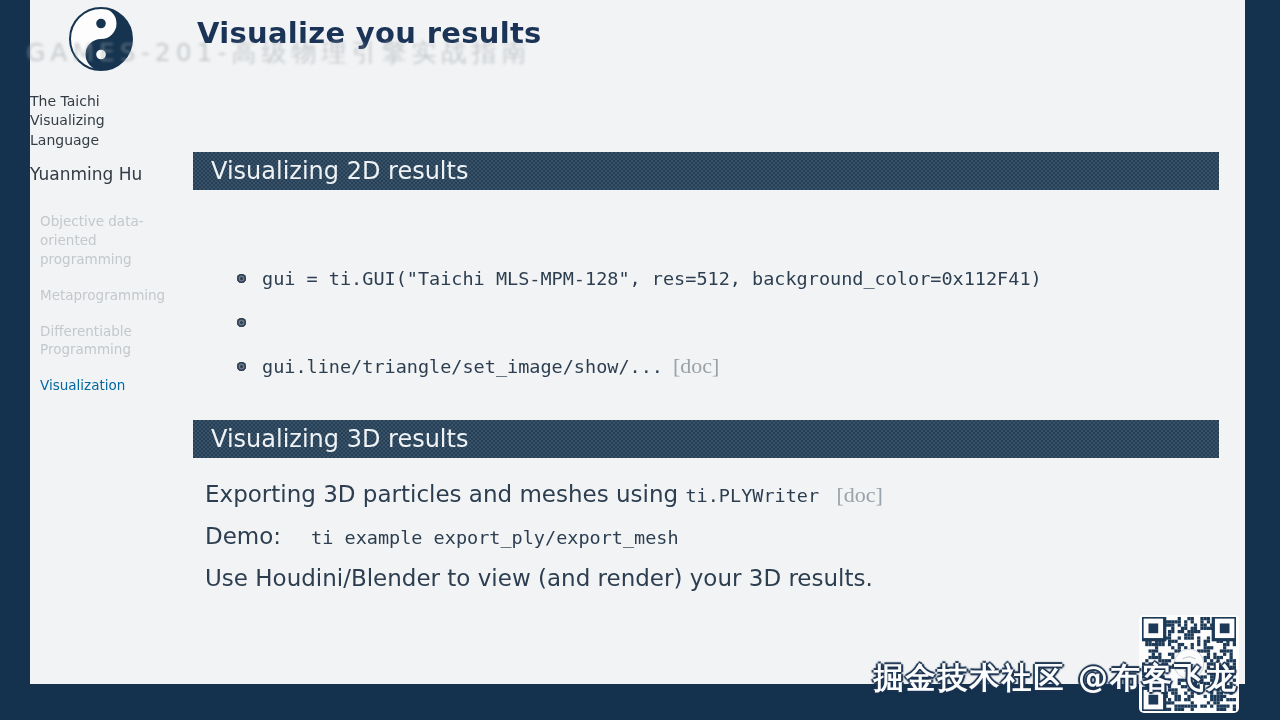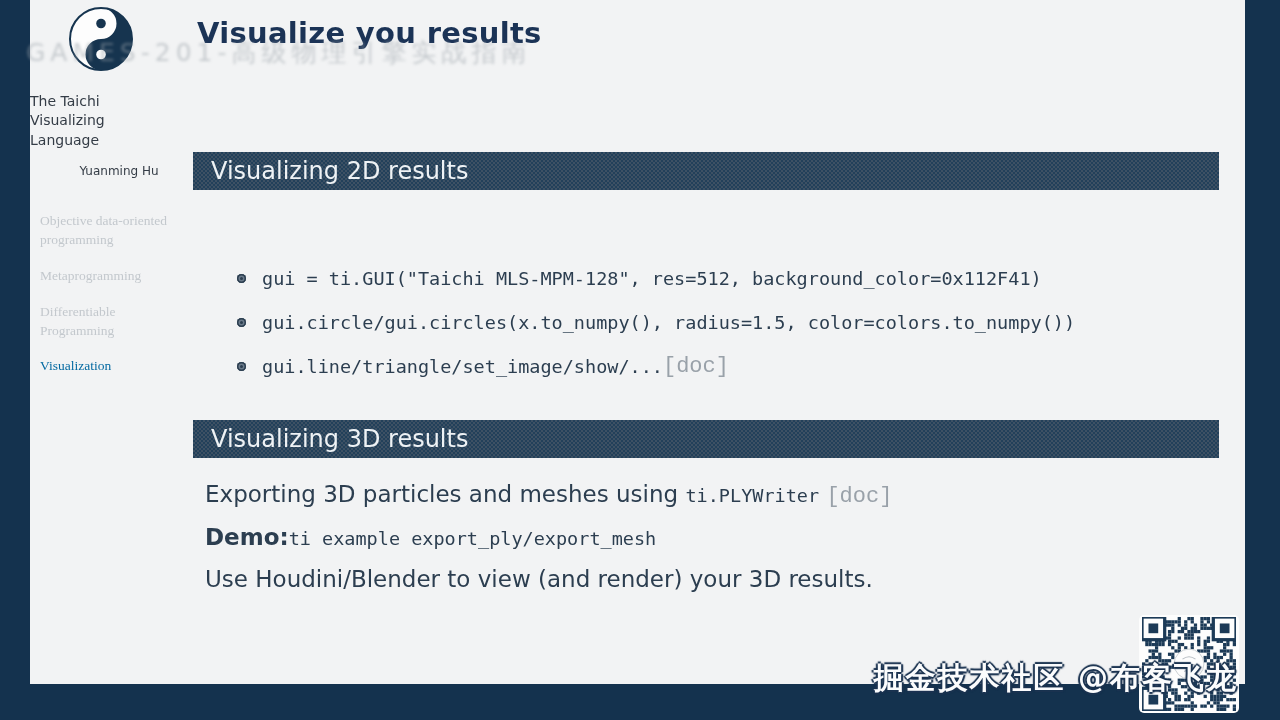--- a/index.html
+++ b/index.html
@@ -12,48 +12,48 @@
   .frame{position:absolute;background:#14324e;z-index:3;}
   .frame-left{left:0;top:0;width:30px;height:720px;}
   .frame-right{right:0;top:0;width:35px;height:720px;}
   .frame-bottom{left:0;top:684px;width:1280px;height:36px;}
 
   
   .sidebar{position:absolute;left:30px;top:0;width:163px;height:684px;z-index:2;}
   .logo-wrap{position:absolute;left:38px;top:6px;width:66px;height:66px;}
   .sidebar-title{position:absolute;top:92px;left:0;width:163px;text-align:left;
     font-size:14px;line-height:1.38;color:#343c46;}
-  .sidebar-author{position:absolute;top:164px;left:0;width:178px;text-align:center;
-    font-size:12px;color:#343c46;}
+  .sidebar-author{position:absolute;top:164px;left:0;width:178px;
+    font-size:17px;color:#343c46;}
   .nav{position:absolute;top:212px;left:10px;width:146px;}
-  .nav-item{font-size:13.5px;line-height:1.4;color:#c3c8cd;margin-bottom:17px;cursor:pointer;font-family:Liberation Serif, serif;}
+  .nav-item{font-size:13.5px;line-height:1.4;color:#c3c8cd;margin-bottom:17px;cursor:pointer;}
   .nav-item.active{color:#0369a1;}
 
   
   .main{position:absolute;left:193px;top:0;width:1026px;height:516px;z-index:2;}
   .page-title{position:absolute;left:4px;top:16px;
     font-size:29px;font-weight:bold;color:#1b3356;letter-spacing:0.3px;}
   .section-header{position:absolute;left:0;width:1026px;height:38px;
     display:flex;align-items:center;padding-left:18px;box-sizing:border-box;
     color:#eef2f5;font-size:24px;
     background:repeating-conic-gradient(#3d5164 0% 25%,#22405a 0% 50%) 0 0/4px 4px,#2e4558;}
   .sec1-header{top:152px;}
   .sec2-header{top:420px;}
   .sec1-intro{position:absolute;left:12px;top:206px;font-size:23px;color:#2c3e50;}
   .bullets{position:absolute;left:44px;top:256px;width:980px;}
   .bullet-row{display:flex;align-items:center;height:44px;}
   .bullet-dot{width:9px;height:9px;border-radius:50%;background:#2c3e50;
     margin-right:16px;flex:0 0 auto;box-shadow:inset 0 0 0 1.5px #2c3e50, inset 0 0 0 3px #6a7a8a;}
   .code{font-family:"DejaVu Sans Mono","Liberation Mono",monospace;font-size:18.5px;color:#2c3e50;}
-  .doc-link{font-family:Liberation Mono, monospace;
-    color:#99a1a9;font-size:22px;cursor:pointer;}
+  .doc-link{font-family:Liberation Serif, serif;
+    color:#99a1a9;font-size:22px;margin-left:10px;cursor:pointer;}
   .sec2-body{position:absolute;left:12px;top:474px;width:1000px;}
   .sec2-line{font-size:23px;line-height:40px;color:#2c3e50;}
   .sec2-line .code{font-size:18.5px;}
-  .demo-label{font-weight:bold;}
+  .demo-label{font-weight:normal;margin-right:30px;}
 
   
   .wm-top{position:absolute;left:26px;top:36px;z-index:4;
     font-size:25px;letter-spacing:5px;color:#99a1a8;opacity:0.5;
     filter:blur(1.6px);white-space:nowrap;pointer-events:none;}
   .wm-bottom{position:absolute;right:42px;top:658px;z-index:6;
     font-size:30px;font-weight:bold;letter-spacing:2px;color:#fbfcfd;
     text-shadow:-2px 0 1px #1b3350,2px 0 1px #1b3350,0 -2px 1px #1b3350,0 2px 1px #1b3350,1px 1px 2px #1b3350;}
   .qr{position:absolute;left:1139px;top:615px;width:100px;height:98px;z-index:5;
     background:#fdfdfd;border-radius:5px;}
@@ -100,21 +100,20 @@
       <span>Visualizing 2D results</span>
     </div>
 
     <div class="bullets">
       <div class="bullet-row">
         <span class="bullet-dot"></span>
         <span class="code">gui = ti.GUI("Taichi MLS-MPM-128", res=512, background_color=0x112F41)</span>
       </div>
       <div class="bullet-row">
         <span class="bullet-dot"></span>
-        <span class="code">gui.circle/gui.circles(x.to_numpy(), radius=1.5, color=colors.to_numpy())</span>
       </div>
       <div class="bullet-row">
         <span class="bullet-dot"></span>
         <span class="code">gui.line/triangle/set_image/show/...</span>
         <span class="doc-link">[doc]</span>
       </div>
     </div>
 
     <div class="section-header sec2-header">
       <span>Visualizing 3D results</span>

